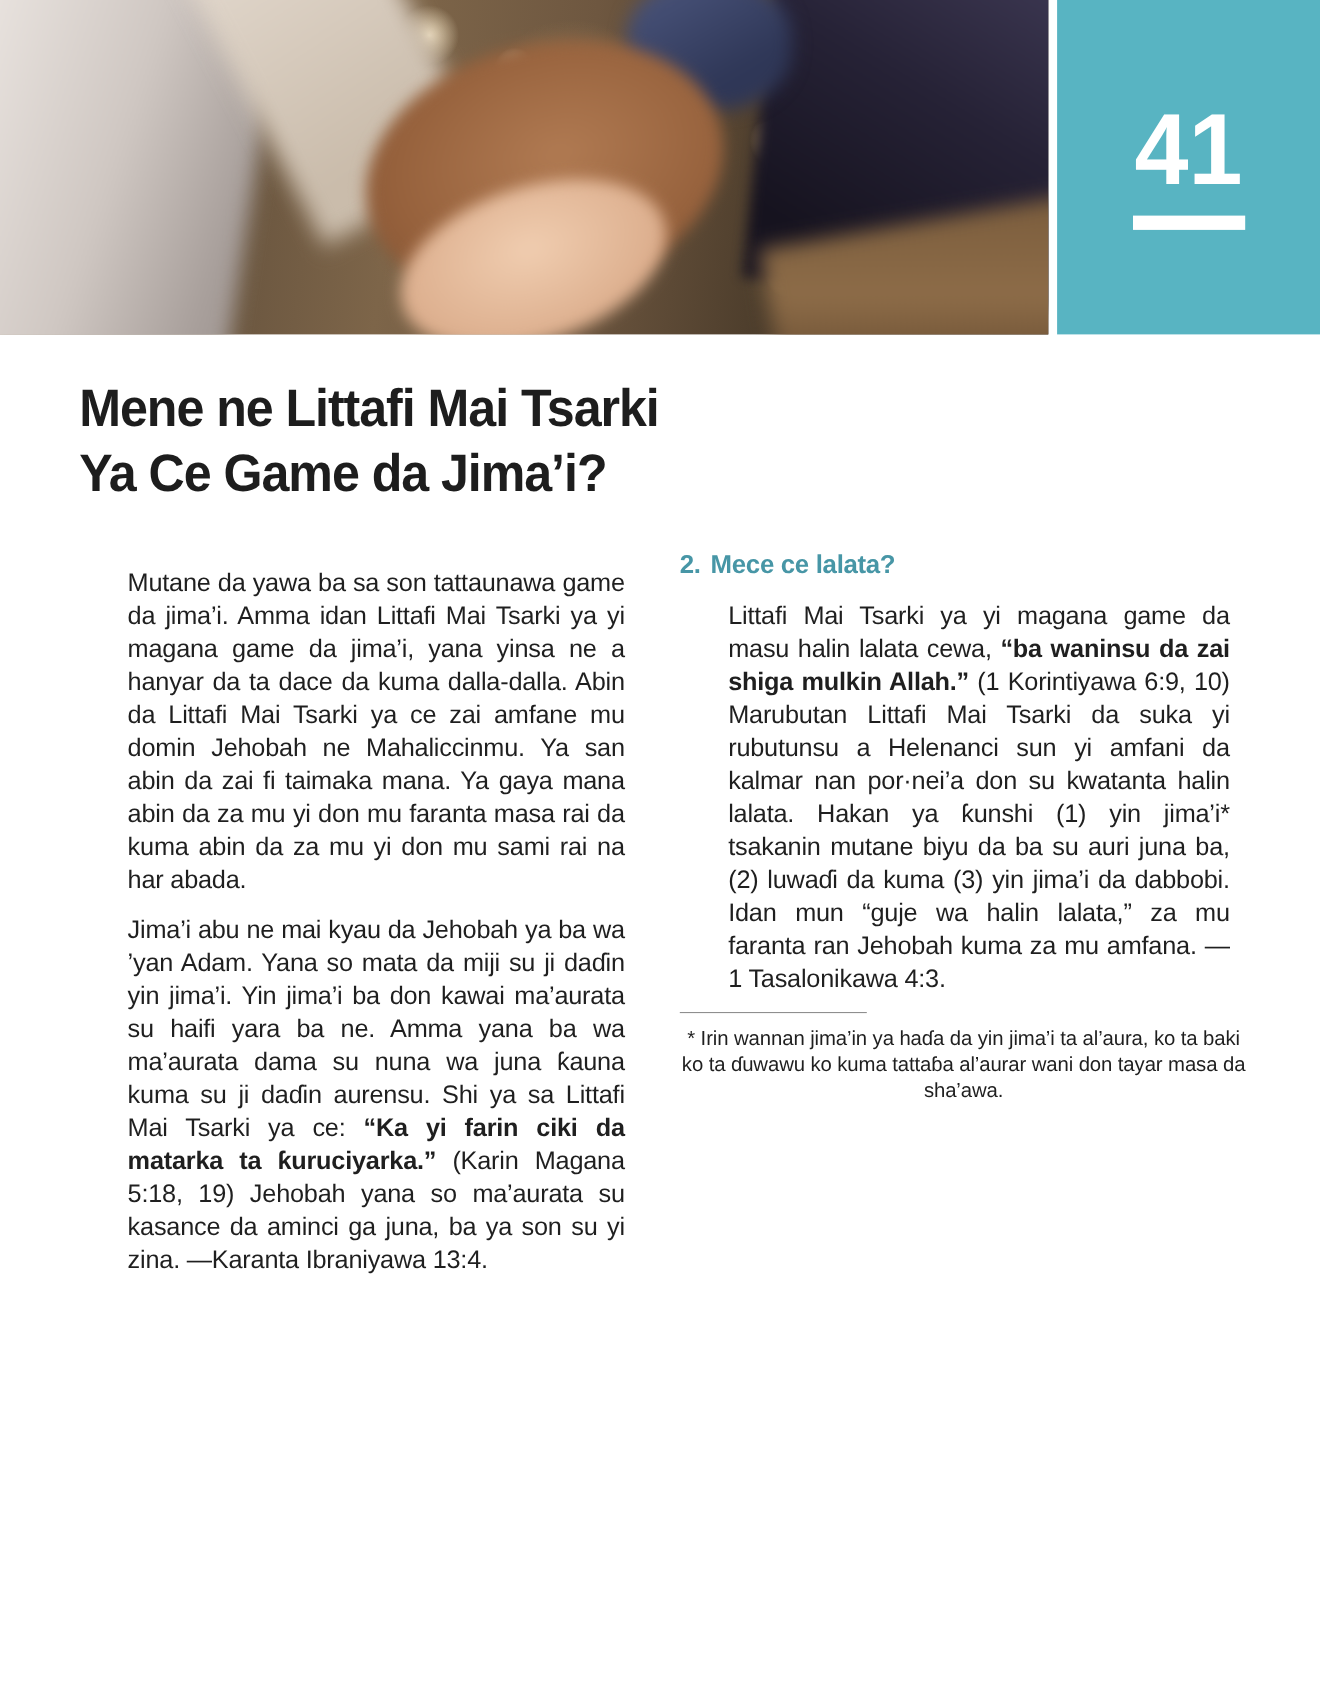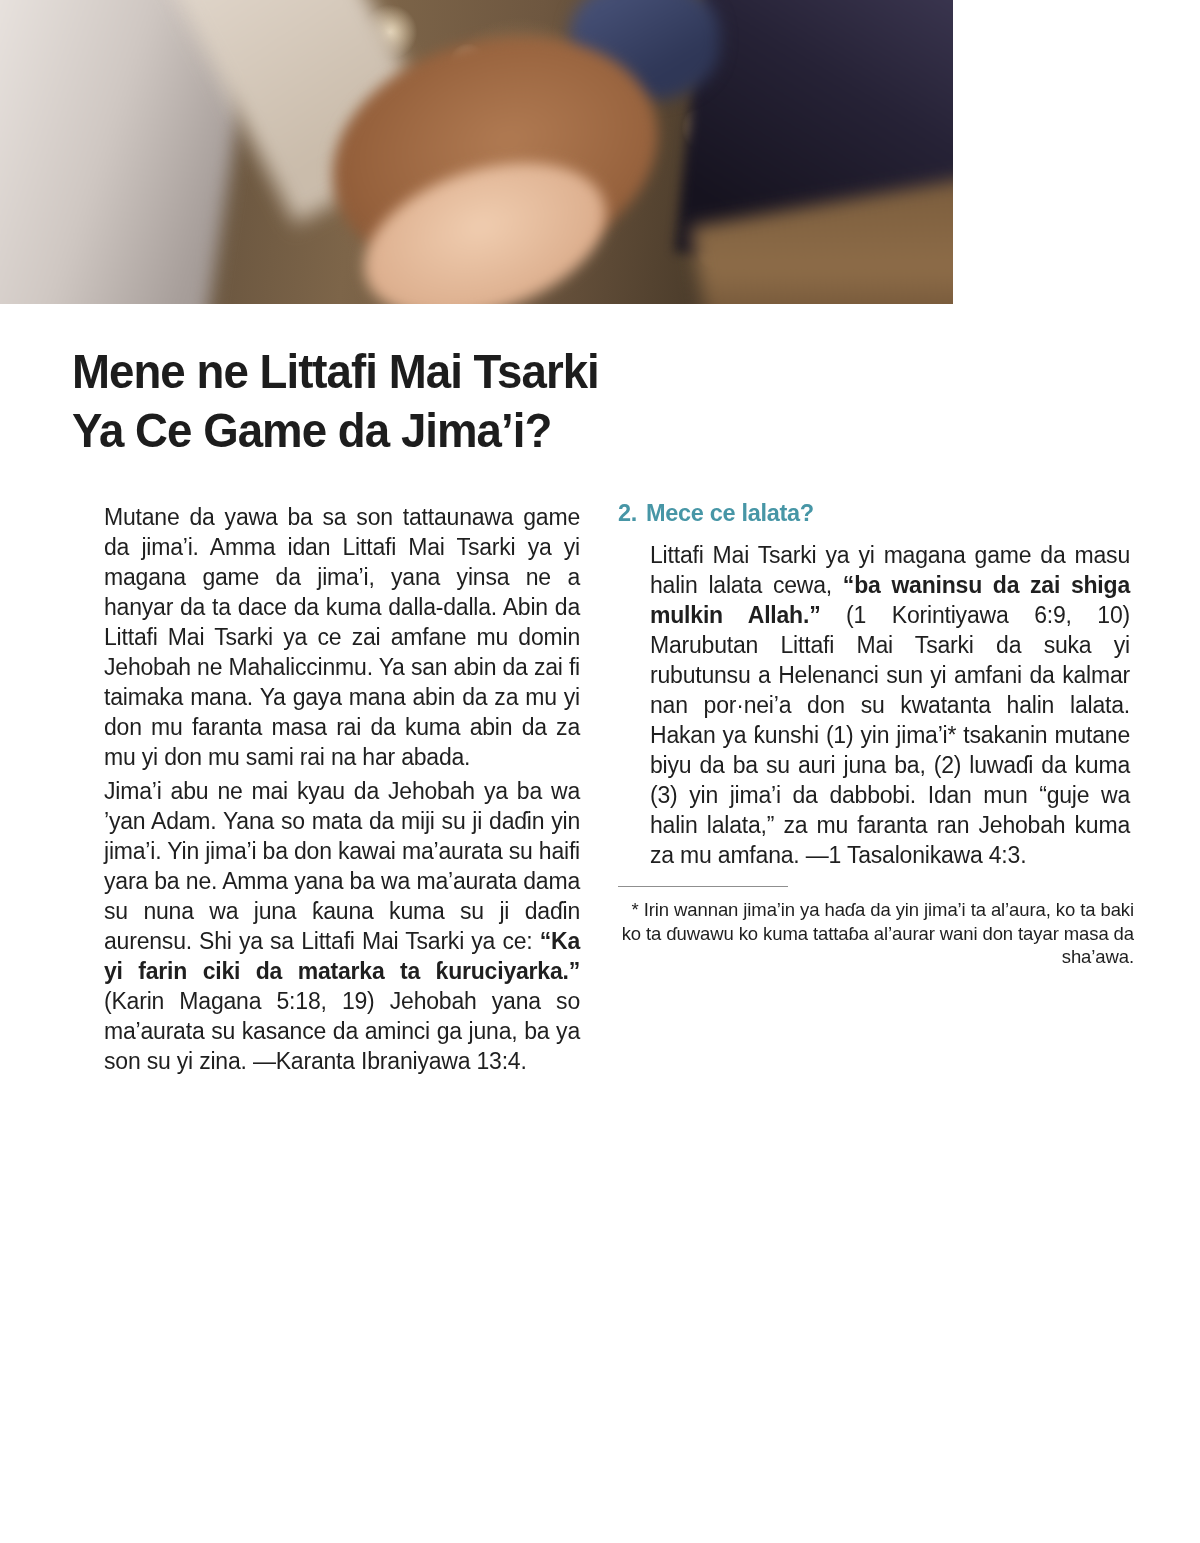--- a/index.html
+++ b/index.html
@@ -53,51 +53,55 @@
   .title { position:absolute; left:72px; top:342px; margin:0; font-weight:bold;
            font-size:48px; line-height:59px; letter-spacing:-1px; color:#1d1d1d;
            transform:scaleX(.95); transform-origin:left top; white-space:nowrap; }
   .title-line { display:block; }
 
   
   .col { position:absolute; top:498px; }
   .col-left  { left:72px;  width:512px; }
   .col-right { left:618px; width:516px; }
 
-  .body { margin:4px; font-size:23px; line-height:30px; text-align:justify;
+  .body { margin:16px; font-size:23px; line-height:30px; text-align:justify;
           letter-spacing:-0.2px; }
   .indent { padding-left:28px; }
 
   .sec { margin:10px 0 12px; font-size:23.5px; line-height:30px; font-weight:bold;
          color:var(--c-heading,#4796a6); letter-spacing:-0.3px; white-space:nowrap; }
   .col-right .sec { margin-top:0; }
   .sec-num { display:inline-block; min-width:28px; }
 
   .b { font-weight:bold; }
   .i { }
 
   .fn-rule { width:170px; height:1px; background:var(--c-rule,#8f8f8f); margin:16px 0 11px; }
-  .footnote { margin:0; font-size:18.5px; line-height:23.5px; text-align:right;
+  .footnote { margin:0; font-size:18.5px; line-height:23.5px; text-align:center;
               letter-spacing:-0.1px; }
 </style>
 </head>
 <body>
 
 <div class="page">
 
   <div class="hero" title="Close-up of a couple holding hands outdoors with warm bokeh lights">
     <div class="ph coat-left"></div>
     <div class="ph sleeve-top"></div>
     <div class="ph jacket-right"></div>
     <div class="ph coat-lower-right"></div>
     <div class="ph cuff"></div>
     <div class="ph hand-dark"></div>
     <div class="ph hand-light"></div>
   </div>
 
+  <div class="badge">
+    <div class="badge-number">41</div>
+    <div class="badge-rule"></div>
+  </div>
 
   <h1 class="title">
     <span class="title-line">Mene ne Littafi Mai Tsarki</span>
     <span class="title-line">Ya Ce Game da Jima’i?</span>
   </h1>
 
   <div class="col col-left">
     <p class="body indent">Mutane da yawa ba sa son tattaunawa game da jima’i. Amma idan Littafi Mai Tsarki ya yi magana game da jima’i, yana yinsa ne a hanyar da ta dace da kuma dalla-dalla. Abin da Littafi Mai Tsarki ya ce zai amfane mu domin Jehobah ne Mahaliccinmu. Ya san abin da zai fi taimaka mana. Ya gaya mana abin da za mu yi don mu faranta masa rai da kuma abin da za mu yi don mu sami rai na har abada.</p>
     <p class="body indent"><span>Jima’i abu ne mai kyau da Jehobah ya ba wa ’yan Adam. Yana so mata da miji su ji daɗin yin jima’i. Yin jima’i ba don kawai ma’aurata su haifi yara ba ne. Amma yana ba wa ma’aurata dama su nuna wa juna ƙauna kuma su ji daɗin aurensu. Shi ya sa Littafi Mai Tsarki ya ce: </span><span class="b">“Ka yi farin ciki da matarka ta ƙuruciyarka.”</span><span> (Karin Magana 5:18, 19) Jehobah yana so ma’aurata su kasance da aminci ga juna, ba ya son su yi zina. —Karanta Ibraniyawa 13:4.</span></p>
   </div>

